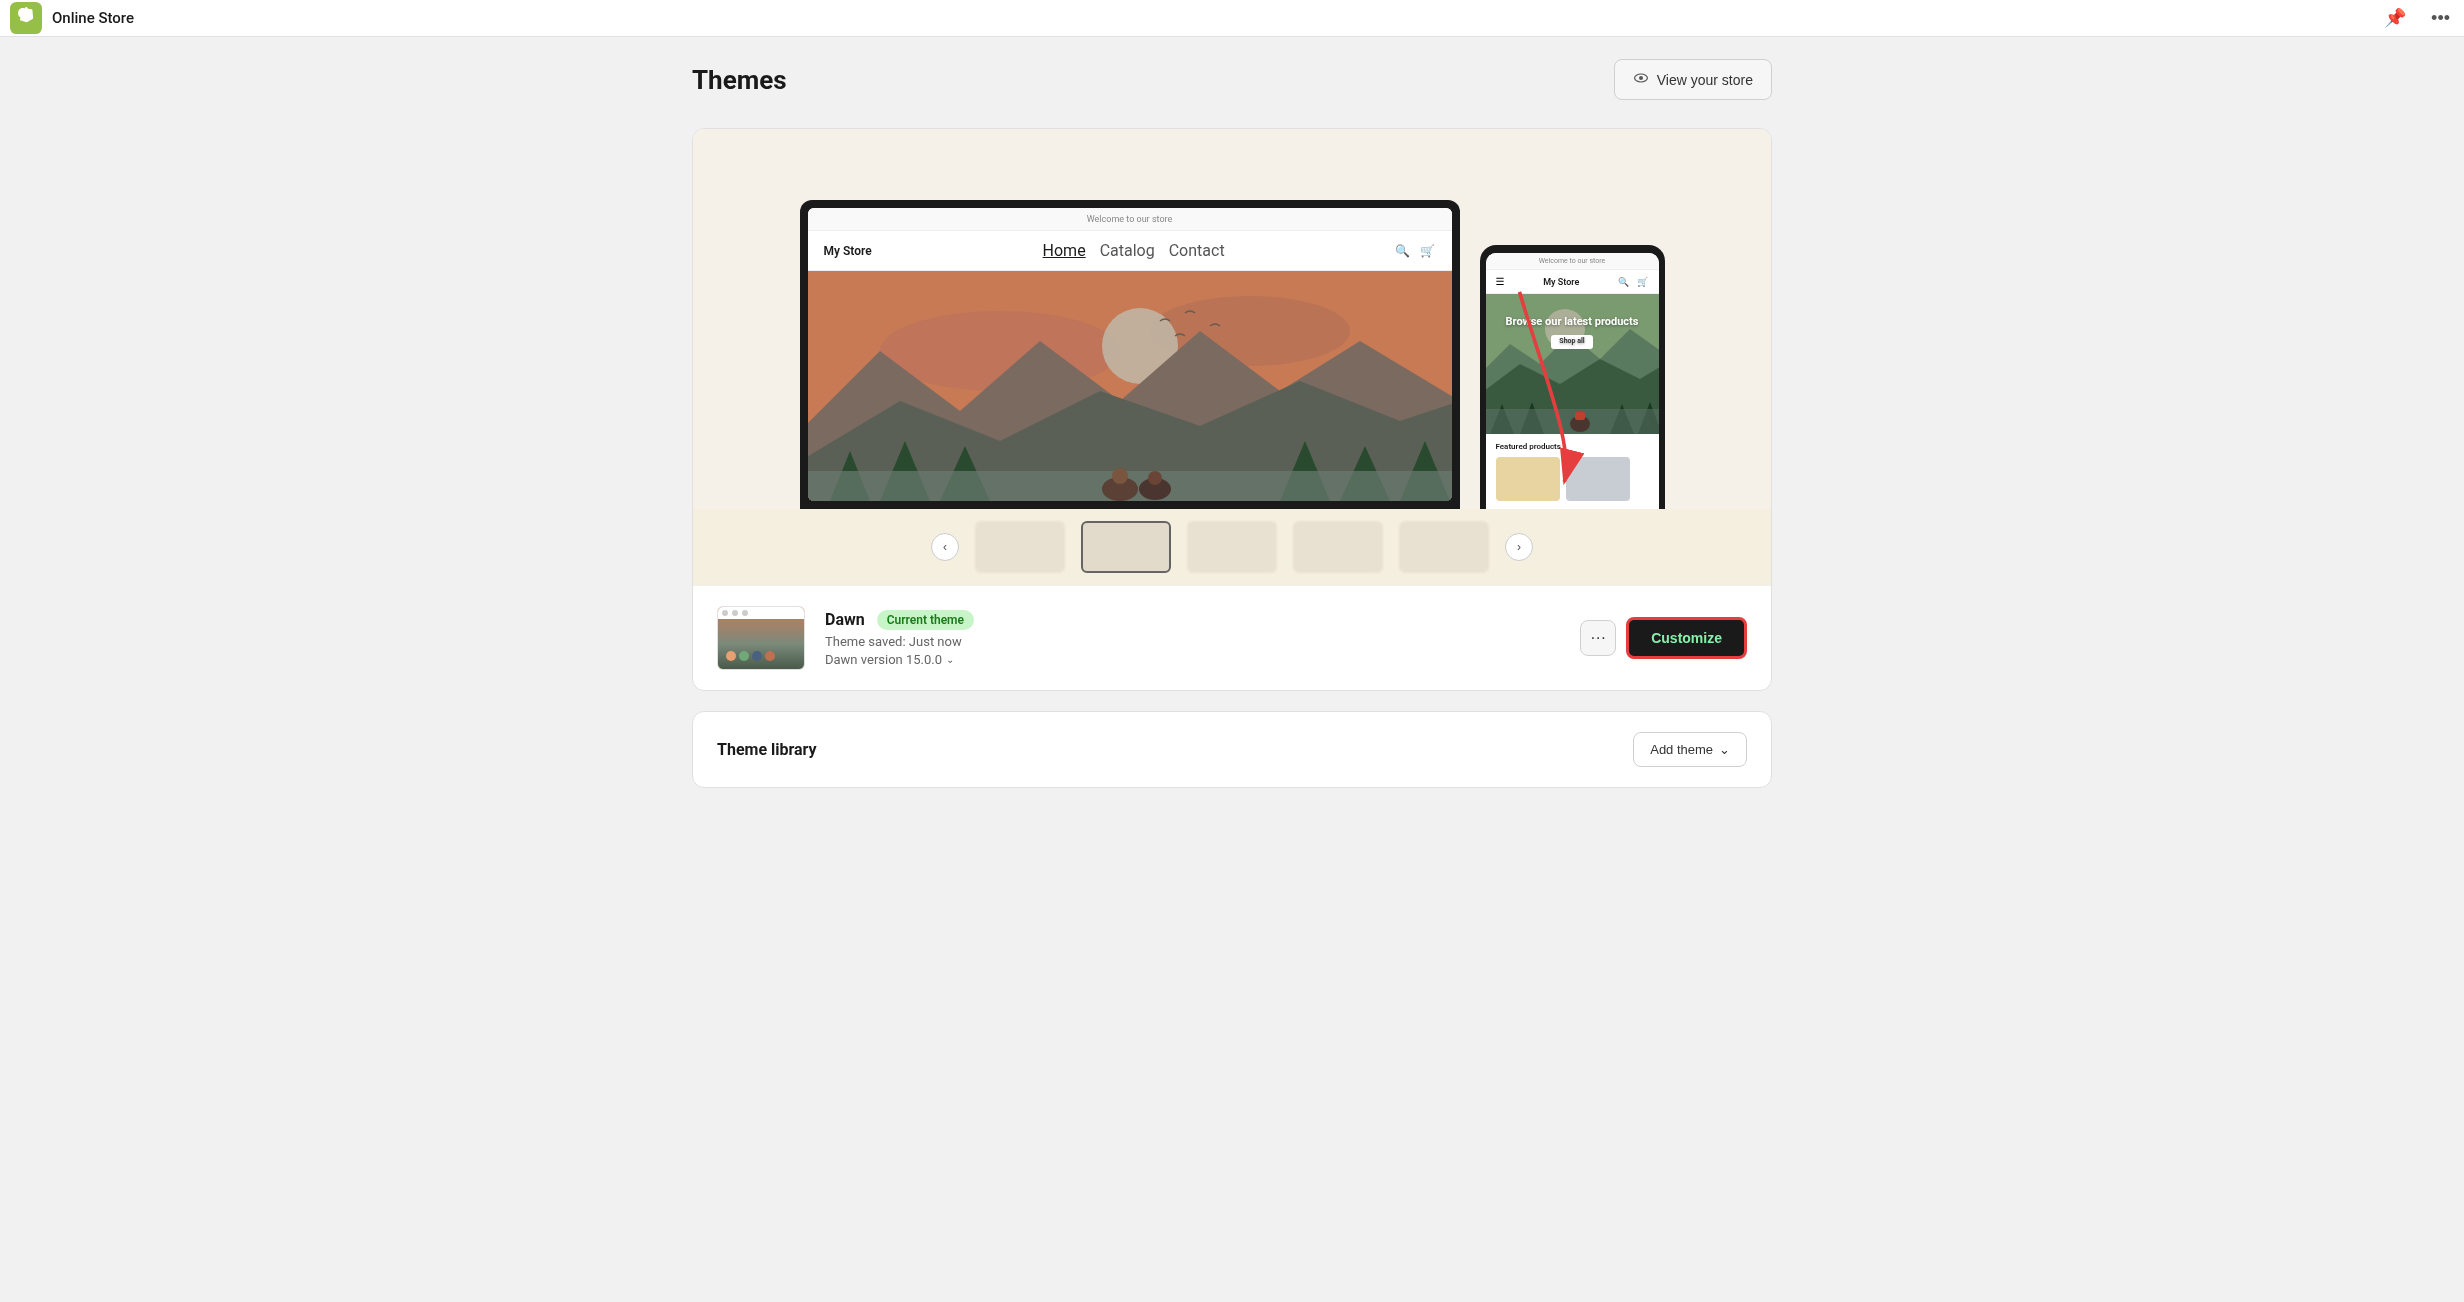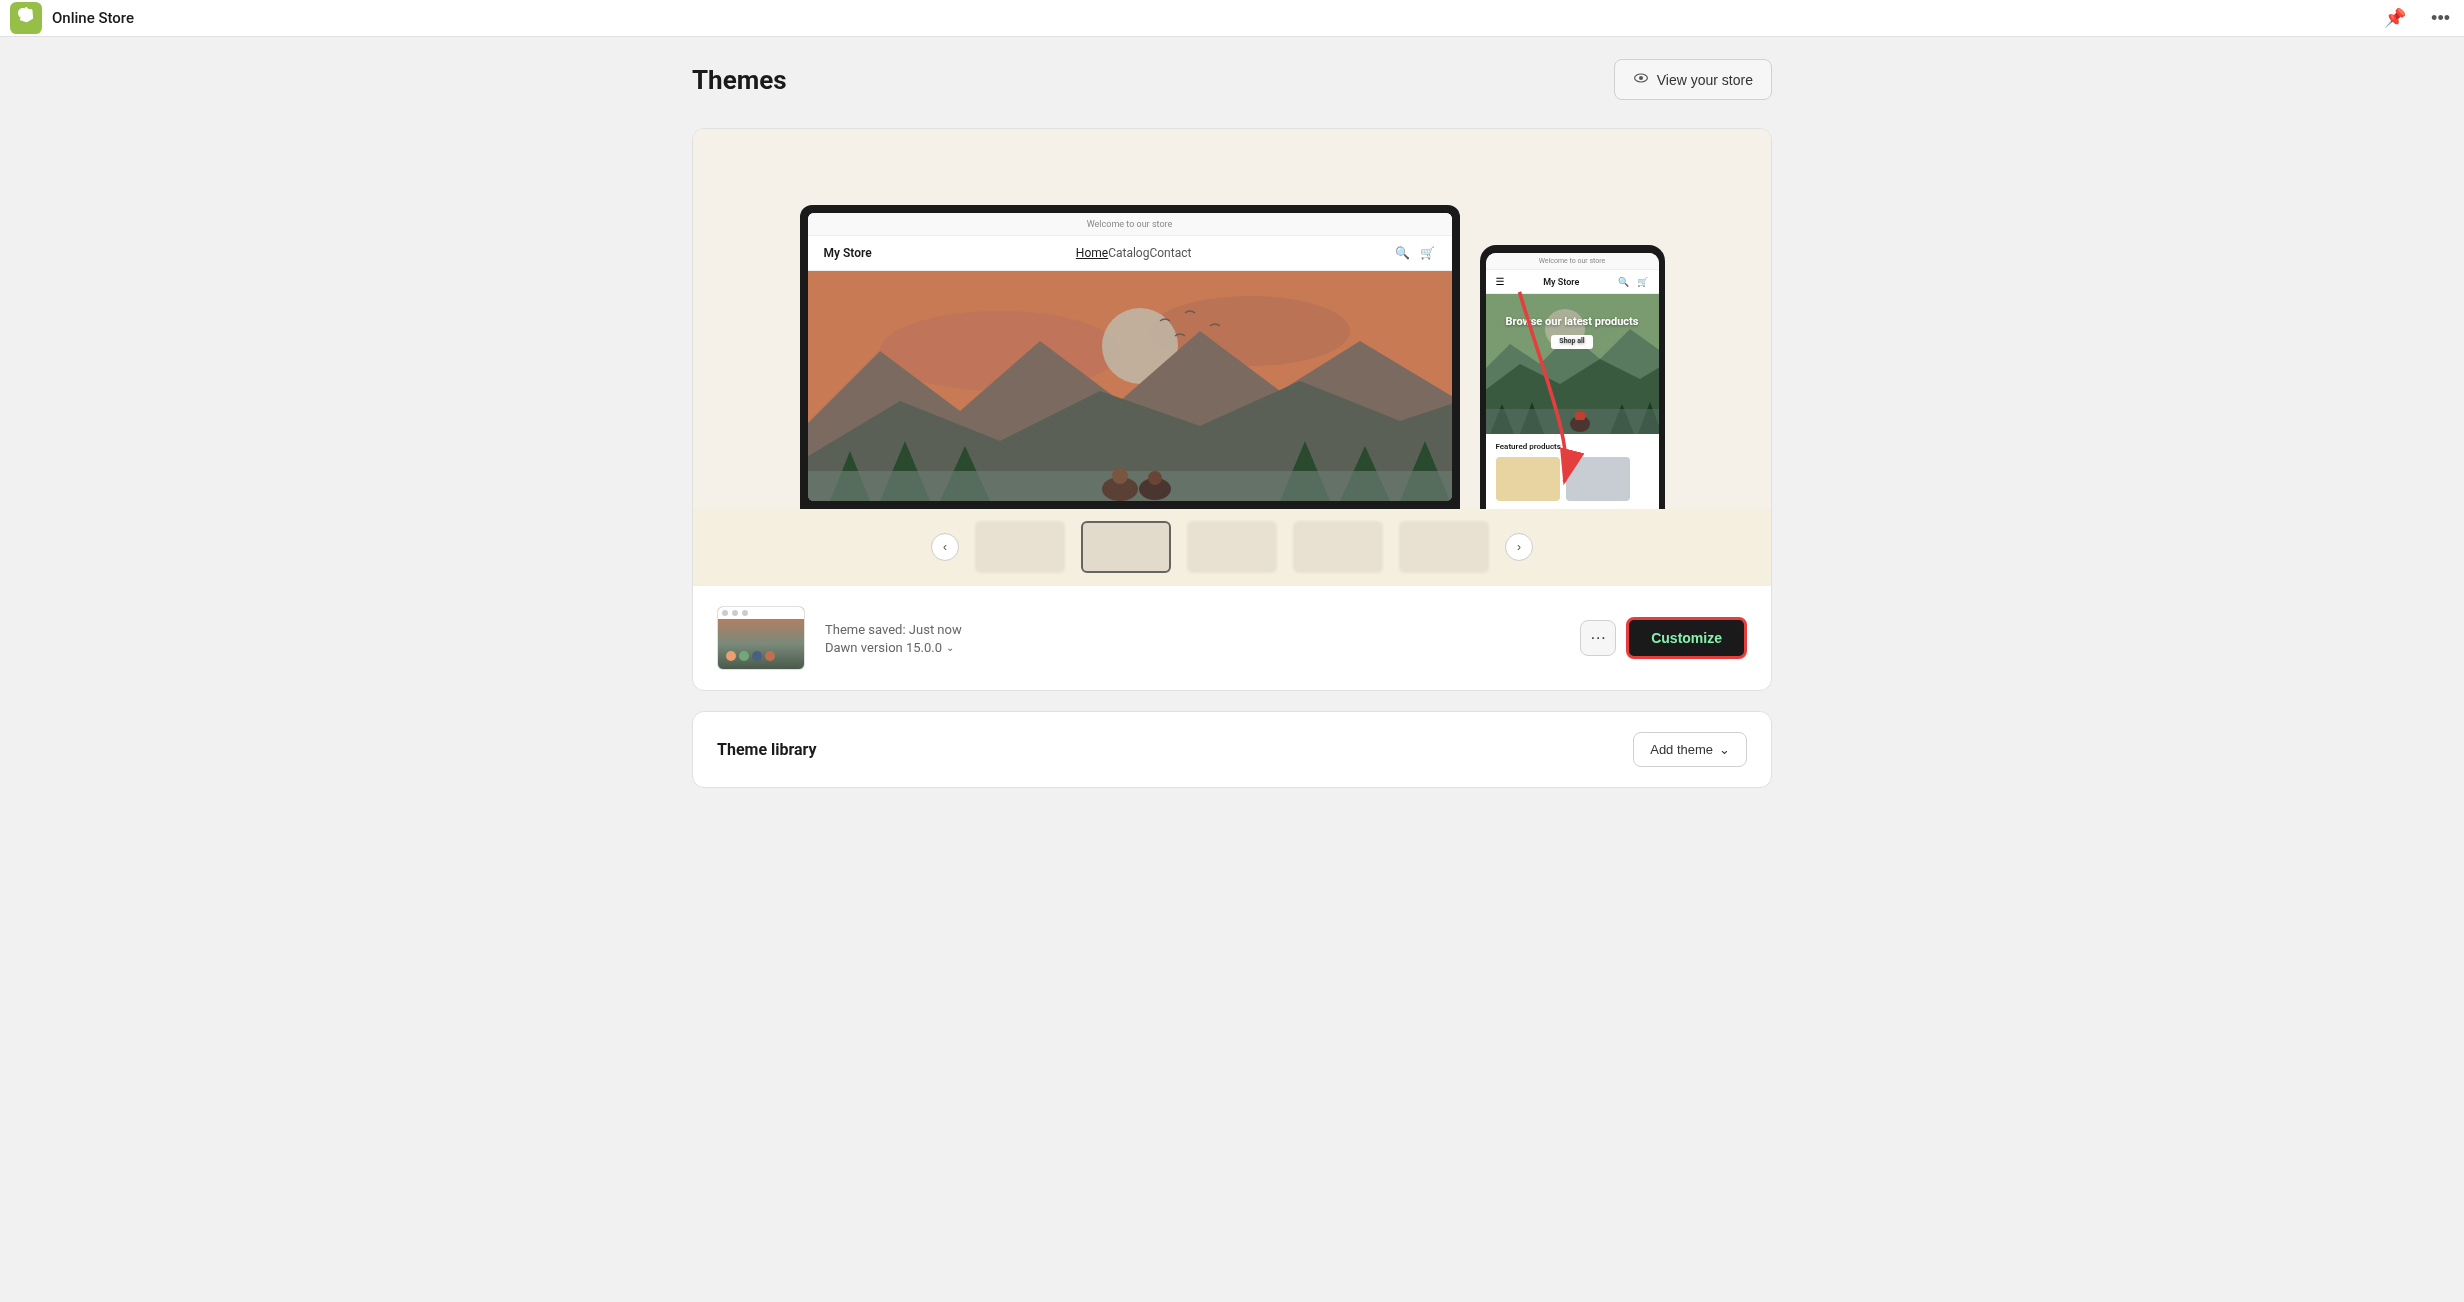--- a/index.html
+++ b/index.html
@@ -131,21 +131,22 @@
       padding: 10px 16px;
       border-bottom: 1px solid #eee;
     }
     .desktop-nav-logo {
       font-size: 12px;
       font-weight: 600;
       color: #1a1a1a;
     }
     .desktop-nav-links {
       display: flex;
-      font-size: 12px;
+      gap: 14px;
+      font-size: 16px;
       color: #555;
     }
     .desktop-nav-links span:first-child {
       text-decoration: underline;
       color: #1a1a1a;
     }
     .desktop-nav-icons {
       display: flex;
       gap: 10px;
       font-size: 12px;
@@ -615,20 +616,24 @@
         </div>
         <div class="thumb-colors">
           <div class="thumb-color" style="background:#e8a070;"></div>
           <div class="thumb-color" style="background:#70a878;"></div>
           <div class="thumb-color" style="background:#4a6080;"></div>
           <div class="thumb-color" style="background:#c07050;"></div>
         </div>
       </div>
 
       <div class="theme-details">
+        <div class="theme-name-row">
+          <span class="theme-name">Dawn</span>
+          <span class="current-theme-badge">Current theme</span>
+        </div>
         <div class="theme-meta">Theme saved: Just now</div>
         <div class="theme-version">
           <span>Dawn version 15.0.0</span>
           <span class="chevron-icon">⌄</span>
         </div>
       </div>
 
       <div class="theme-actions">
         <button class="more-btn">
           <span>···</span>

